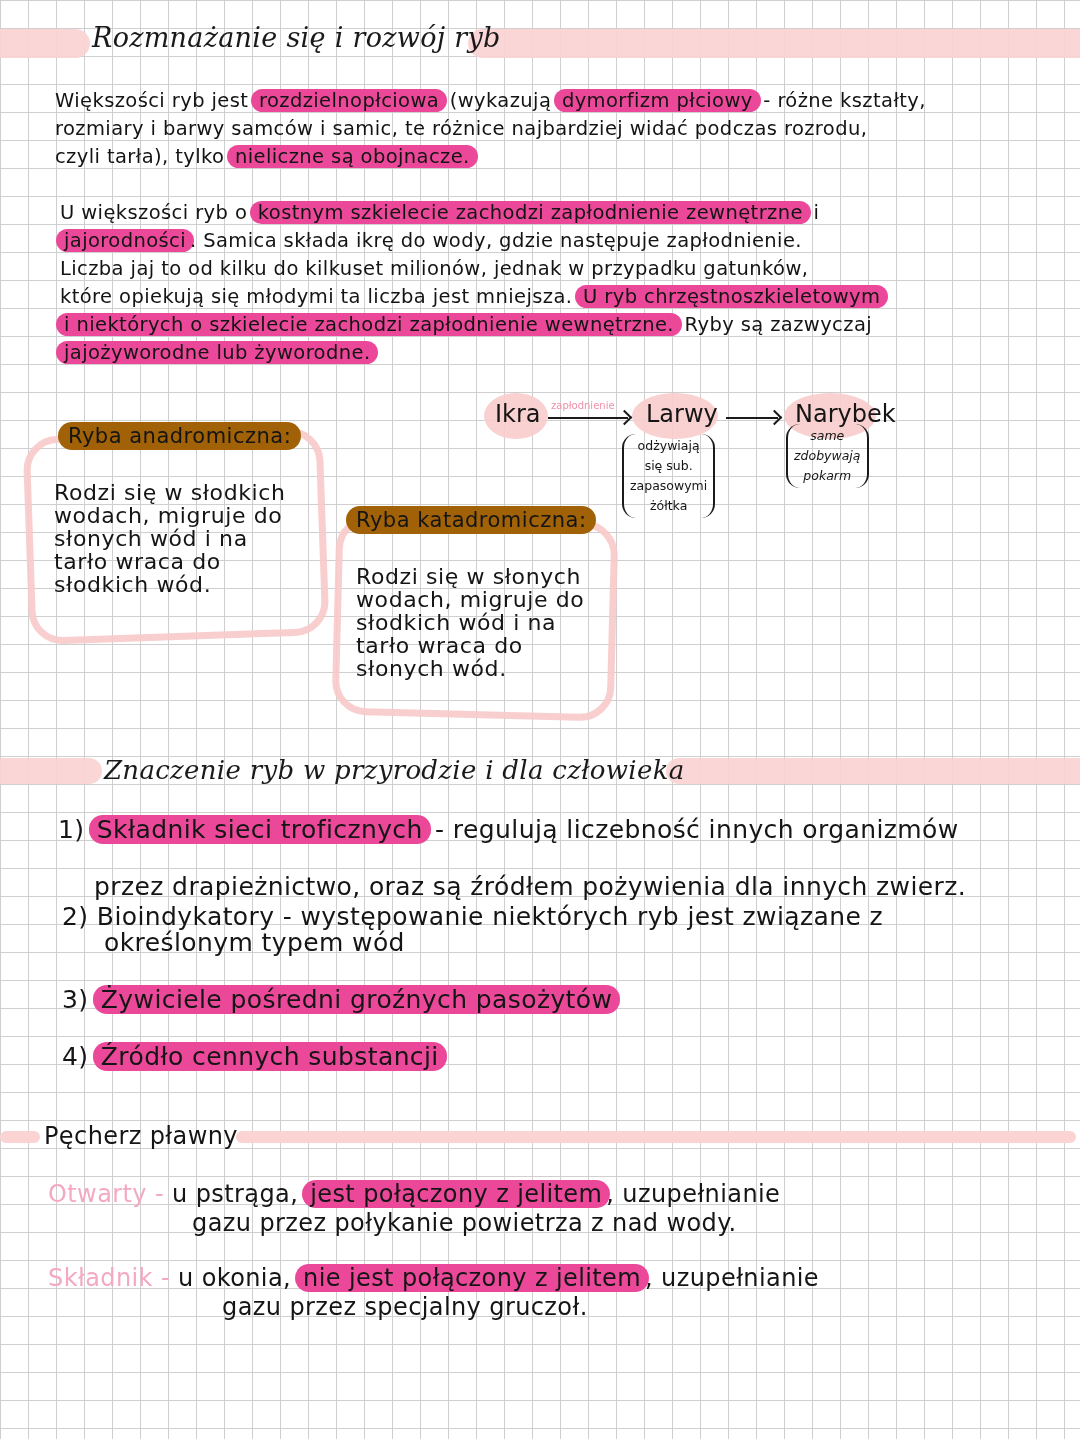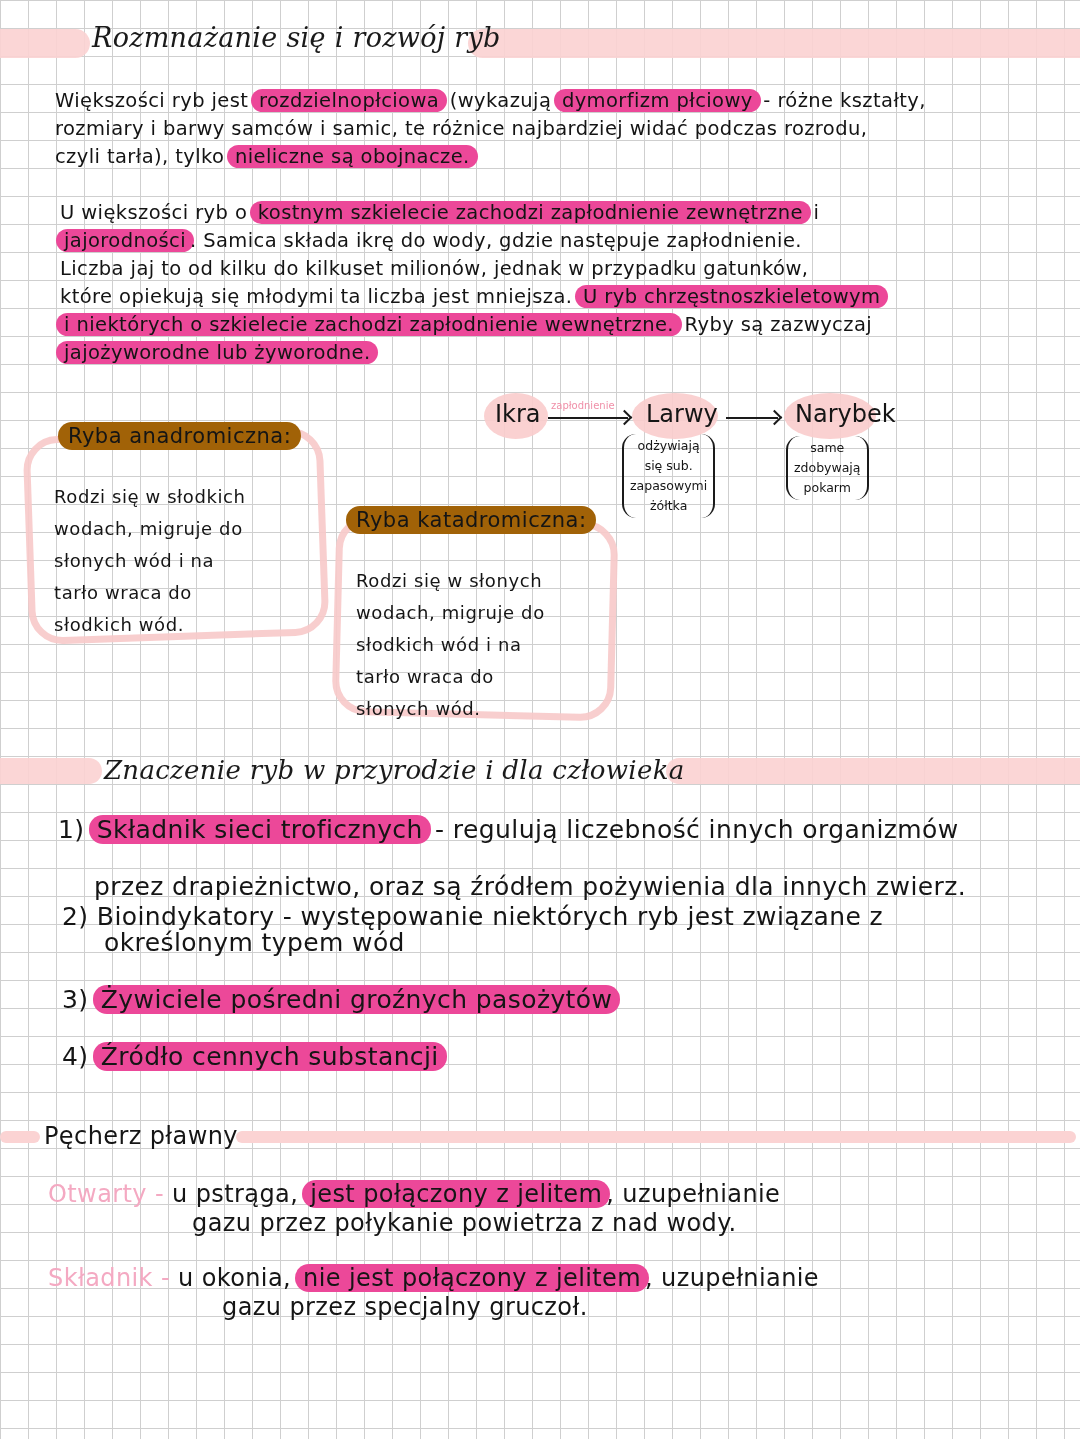--- a/index.html
+++ b/index.html
@@ -29,21 +29,21 @@
         -webkit-box-decoration-break: clone; box-decoration-break: clone; }
   .frame {
     position: absolute; border: 7px solid #f7c9c9; border-radius: 34px;
     box-sizing: border-box; opacity: 0.9;
   }
   .frame-title {
     position: absolute; font-size: 21px; white-space: nowrap; background: #a16207;
     border-radius: 16px; padding: 2px 10px; letter-spacing: 0.5px;
   }
   .frame-body {
-    position: absolute; font-size: 18px; line-height: 32px; white-space: pre; letter-spacing: 0.6px;
+    position: absolute; font-size: 22px; line-height: 23px; white-space: pre; letter-spacing: 0.6px;
   }
   .blob { position: absolute; background: #f9cccc; border-radius: 50%; opacity: 0.9; }
   .stage { position: absolute; font-size: 24px; white-space: nowrap; }
   .arrow { position: absolute; height: 2px; background: #1a1a1a; }
   .arrow::after {
     content: ""; position: absolute; right: -2px; top: -5px;
     border-top: 2px solid #1a1a1a; border-right: 2px solid #1a1a1a;
     width: 9px; height: 9px; transform: rotate(45deg);
   }
   .arrow-label { position: absolute; font-size: 10px; color: #f08fa8; white-space: nowrap; }
@@ -96,21 +96,21 @@
 <div class="arrow" style="left:548px; top:417px; width:80px;"></div>
 <div class="arrow-label" style="left:551px; top:400px;">zapłodnienie</div>
 <div class="stage" style="left:646px; top:400px;">Larwy</div>
 <div class="arrow" style="left:726px; top:417px; width:52px;"></div>
 <div class="stage" style="left:795px; top:400px;">Narybek</div>
 
 <div class="paren-box" style="left:622px; top:434px;">odżywiają
 się sub.
 zapasowymi
 żółtka</div>
-<div class="paren-box" style="left:786px; top:436px;">same
+<div class="paren-box" style="left:786px; top:424px;font-style:italic;">same
 zdobywają
 pokarm</div>
 
 <div class="frame" style="left:26px; top:432px; width:300px; height:208px; transform:rotate(-2deg);"></div>
 <div class="frame-title" style="left:58px; top:422px;">Ryba anadromiczna:</div>
 <div class="frame-body" style="left:54px; top:481px;">Rodzi się w słodkich
 wodach, migruje do
 słonych wód i na
 tarło wraca do
 słodkich wód.</div>

